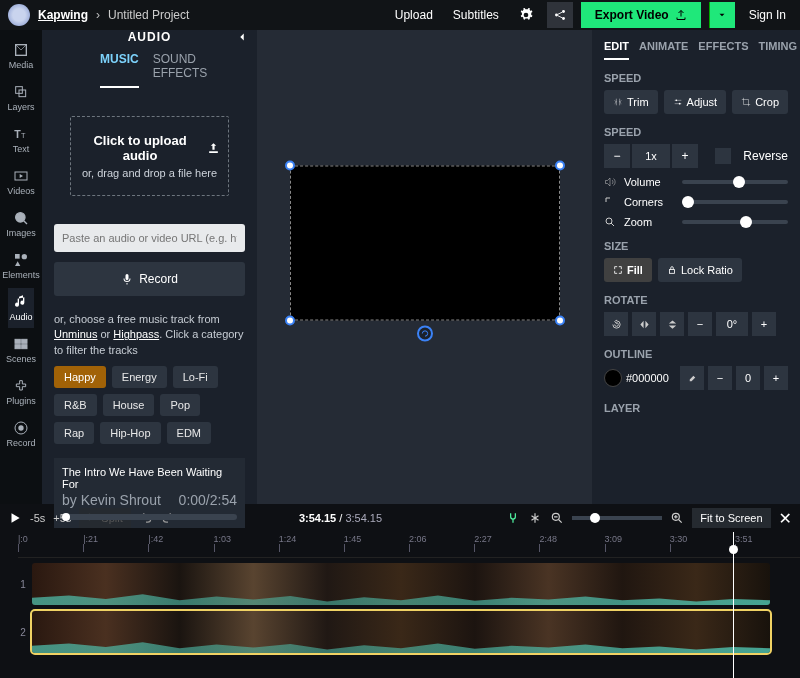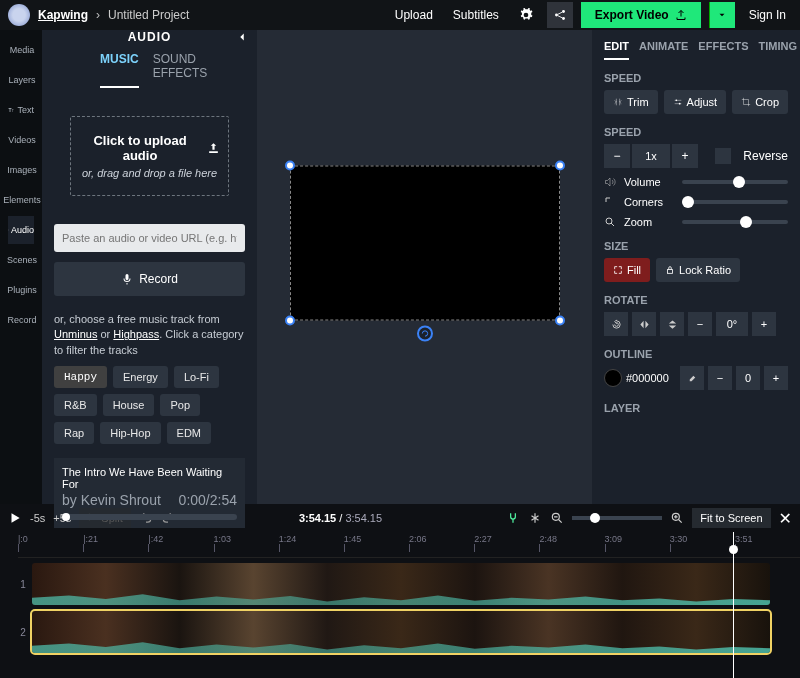--- a/index.html
+++ b/index.html
@@ -12,62 +12,62 @@
 .tb-spacer { flex: 1; }
 .tb-link { color: #fff; font-size: 12px; cursor: pointer; padding: 0 6px; }
 .tb-icon { width: 26px; height: 26px; display: flex; align-items: center; justify-content: center; cursor: pointer; }
 .tb-icon.share { background: #2f333a; }
 .export-btn { background: #1fe87a; color: #000; font-weight: 700; height: 26px; padding: 0 14px; display: flex; align-items: center; gap: 6px; cursor: pointer; }
 .export-dd { background: #1fe87a; color: #000; width: 26px; height: 26px; display: flex; align-items: center; justify-content: center; border-left: 1px solid #0a0; cursor: pointer; }
 .signin { color: #fff; font-size: 12px; padding: 0 6px; cursor: pointer; }
 
 .main { display: flex; height: 474px; }
 .sidenav { width: 42px; background: #0c0f12; display: flex; flex-direction: column; align-items: center; padding-top: 6px; gap: 2px; }
-.sn-item { width: 26px; display: flex; flex-direction: row; align-items: center; justify-content: center; gap: 2px; padding: 6px 0; cursor: pointer; color: #aab1ba; font-size: 9px; }
+.sn-item { width: 26px; display: flex; flex-direction: column; align-items: center; justify-content: center; gap: 2px; padding: 6px 0; cursor: pointer; color: #aab1ba; font-size: 9px; }
 .sn-item.active { background: #1b212b; color: #fff; }
 .sn-ico { width: 16px; height: 16px; fill: currentColor; }
 
 .leftpanel { width: 215px; background: #1b212b; display: flex; flex-direction: column; }
 .lp-head { height: 34px; display: flex; align-items: center; justify-content: center; color: #fff; font-weight: 700; position: relative; letter-spacing: 1px; font-size: 12px; }
 .lp-head .back { position: absolute; right: 8px; cursor: pointer; }
 .lp-tabs { display: flex; gap: 14px; padding: 0 14px; font-size: 12px; color: #9aa2ac; }
 .lp-tab { padding: 8px 0; cursor: pointer; }
 .lp-tab.active { color: #7dd3fc; border-bottom: 2px solid #fff; font-weight: 600; margin-left: 44px; }
 .upload-box { margin: 28px; border: 1px dashed #6d757e; border-radius: 2px; text-align: center; padding: 16px 8px; cursor: pointer; }
 .upload-box .t1 { font-weight: 600; font-size: 13px; display: flex; align-items: center; justify-content: center; gap: 6px; }
-.upload-box .t2 { color: #cdd3db; font-size: 11px; margin-top: 4px; font-style: italic; }
+.upload-box .t2 { color: #cdd3db; font-size: 11px; margin-top: 4px; }
 .url-input { margin: 0 12px; }
 .url-input input { width: 100%; background: #e8eaec; border: none; border-radius: 3px; padding: 8px; font-size: 11px; color: #444; }
 .record-btn { margin: 10px 12px; background: #2d3540; color: #fff; text-align: center; padding: 10px; border-radius: 3px; cursor: pointer; display: flex; align-items: center; justify-content: center; gap: 6px; }
 .hint { color: #c7cdd4; font-size: 11px; padding: 6px 12px 8px; line-height: 1.4; }
 .hint a { color: #fff; text-decoration: underline; }
 .chips { display: flex; flex-wrap: wrap; gap: 6px; padding: 0 12px 8px; }
 .chip { background: #2d3540; color: #e8e8e8; padding: 5px 10px; border-radius: 3px; font-size: 11px; cursor: pointer; }
-.chip.active { background: #404040; color: #fff; font-family: Liberation Mono, monospace; }
+.chip.active { background: #a16207; color: #fff; }
 .track { margin: 6px 12px 0; background: #232a34; padding: 8px; }
 .track .tt { font-size: 11px; }
 .track .ta { color: #9aa2ac; font-size: 14px; display: flex; justify-content: space-between; margin-top: 2px; }
 .track .bar { margin-top: 6px; height: 6px; background: #3a434f; border-radius: 3px; position: relative; }
 .track .bar::before { content: ''; position: absolute; left: 0; width: 8px; height: 8px; background: #fff; border-radius: 50%; top: -1px; }
 
 .canvas { flex: 1; background: #252b35; position: relative; }
 .video-frame { position: absolute; left: 50%; top: 45%; transform: translate(-50%, -50%); width: 270px; height: 155px; background: #000; border: 1px dashed #888; }
 .handle { width: 10px; height: 10px; background: #fff; border: 2px solid #3b82f6; border-radius: 50%; position: absolute; }
 .h-tl { top: -6px; left: -6px; } .h-tr { top: -6px; right: -6px; } .h-bl { bottom: -6px; left: -6px; } .h-br { bottom: -6px; right: -6px; }
 .rotate-h { position: absolute; left: 50%; bottom: -22px; transform: translateX(-50%); width: 16px; height: 16px; border: 2px solid #3b82f6; border-radius: 50%; background: #1b212b; display: flex; align-items: center; justify-content: center; }
 
 .rightpanel { width: 208px; background: #1b212b; padding: 10px 12px; overflow: hidden; font-size: 12px; }
 .rp-tabs { display: flex; gap: 10px; font-size: 11px; color: #9aa2ac; font-weight: 700; }
 .rp-tab { cursor: pointer; padding-bottom: 6px; }
 .rp-tab.active { color: #fff; border-bottom: 2px solid #fff; }
 .rp-sec { margin-top: 12px; }
 .rp-lbl { color: #9aa2ac; font-size: 11px; font-weight: 600; margin-bottom: 6px; }
 .rp-row { display: flex; gap: 6px; align-items: center; }
 .rp-btn { background: #2d3540; padding: 6px 9px; border-radius: 3px; font-size: 11px; cursor: pointer; display: flex; align-items: center; gap: 4px; }
-.rp-btn.primary { background: #7f1d1d; }
+.rp-btn.primary { background: #404040; font-weight: bold; }
 .stepper { display: flex; align-items: center; }
 .stepper .sb { background: #2d3540; width: 26px; height: 24px; display: flex; align-items: center; justify-content: center; cursor: pointer; }
 .stepper .sv { background: #2d3540; width: 38px; height: 24px; display: flex; align-items: center; justify-content: center; margin: 0 2px; font-size: 11px; }
 .check { width: 16px; height: 16px; background: #2d3540; margin-right: 6px; }
 .slider-row { display: flex; align-items: center; gap: 8px; margin-top: 8px; }
 .slider-row .sl-lbl { width: 50px; font-size: 11px; }
 .slider { flex: 1; height: 4px; background: #3a434f; border-radius: 2px; position: relative; }
 .slider .knob { position: absolute; width: 12px; height: 12px; background: #fff; border-radius: 50%; top: -4px; }
 .rotbtn { background: #2d3540; width: 24px; height: 24px; display: flex; align-items: center; justify-content: center; cursor: pointer; font-size: 11px; }
 .swatch { width: 18px; height: 18px; background: #000; border-radius: 50%; border: 1px solid #444; }

